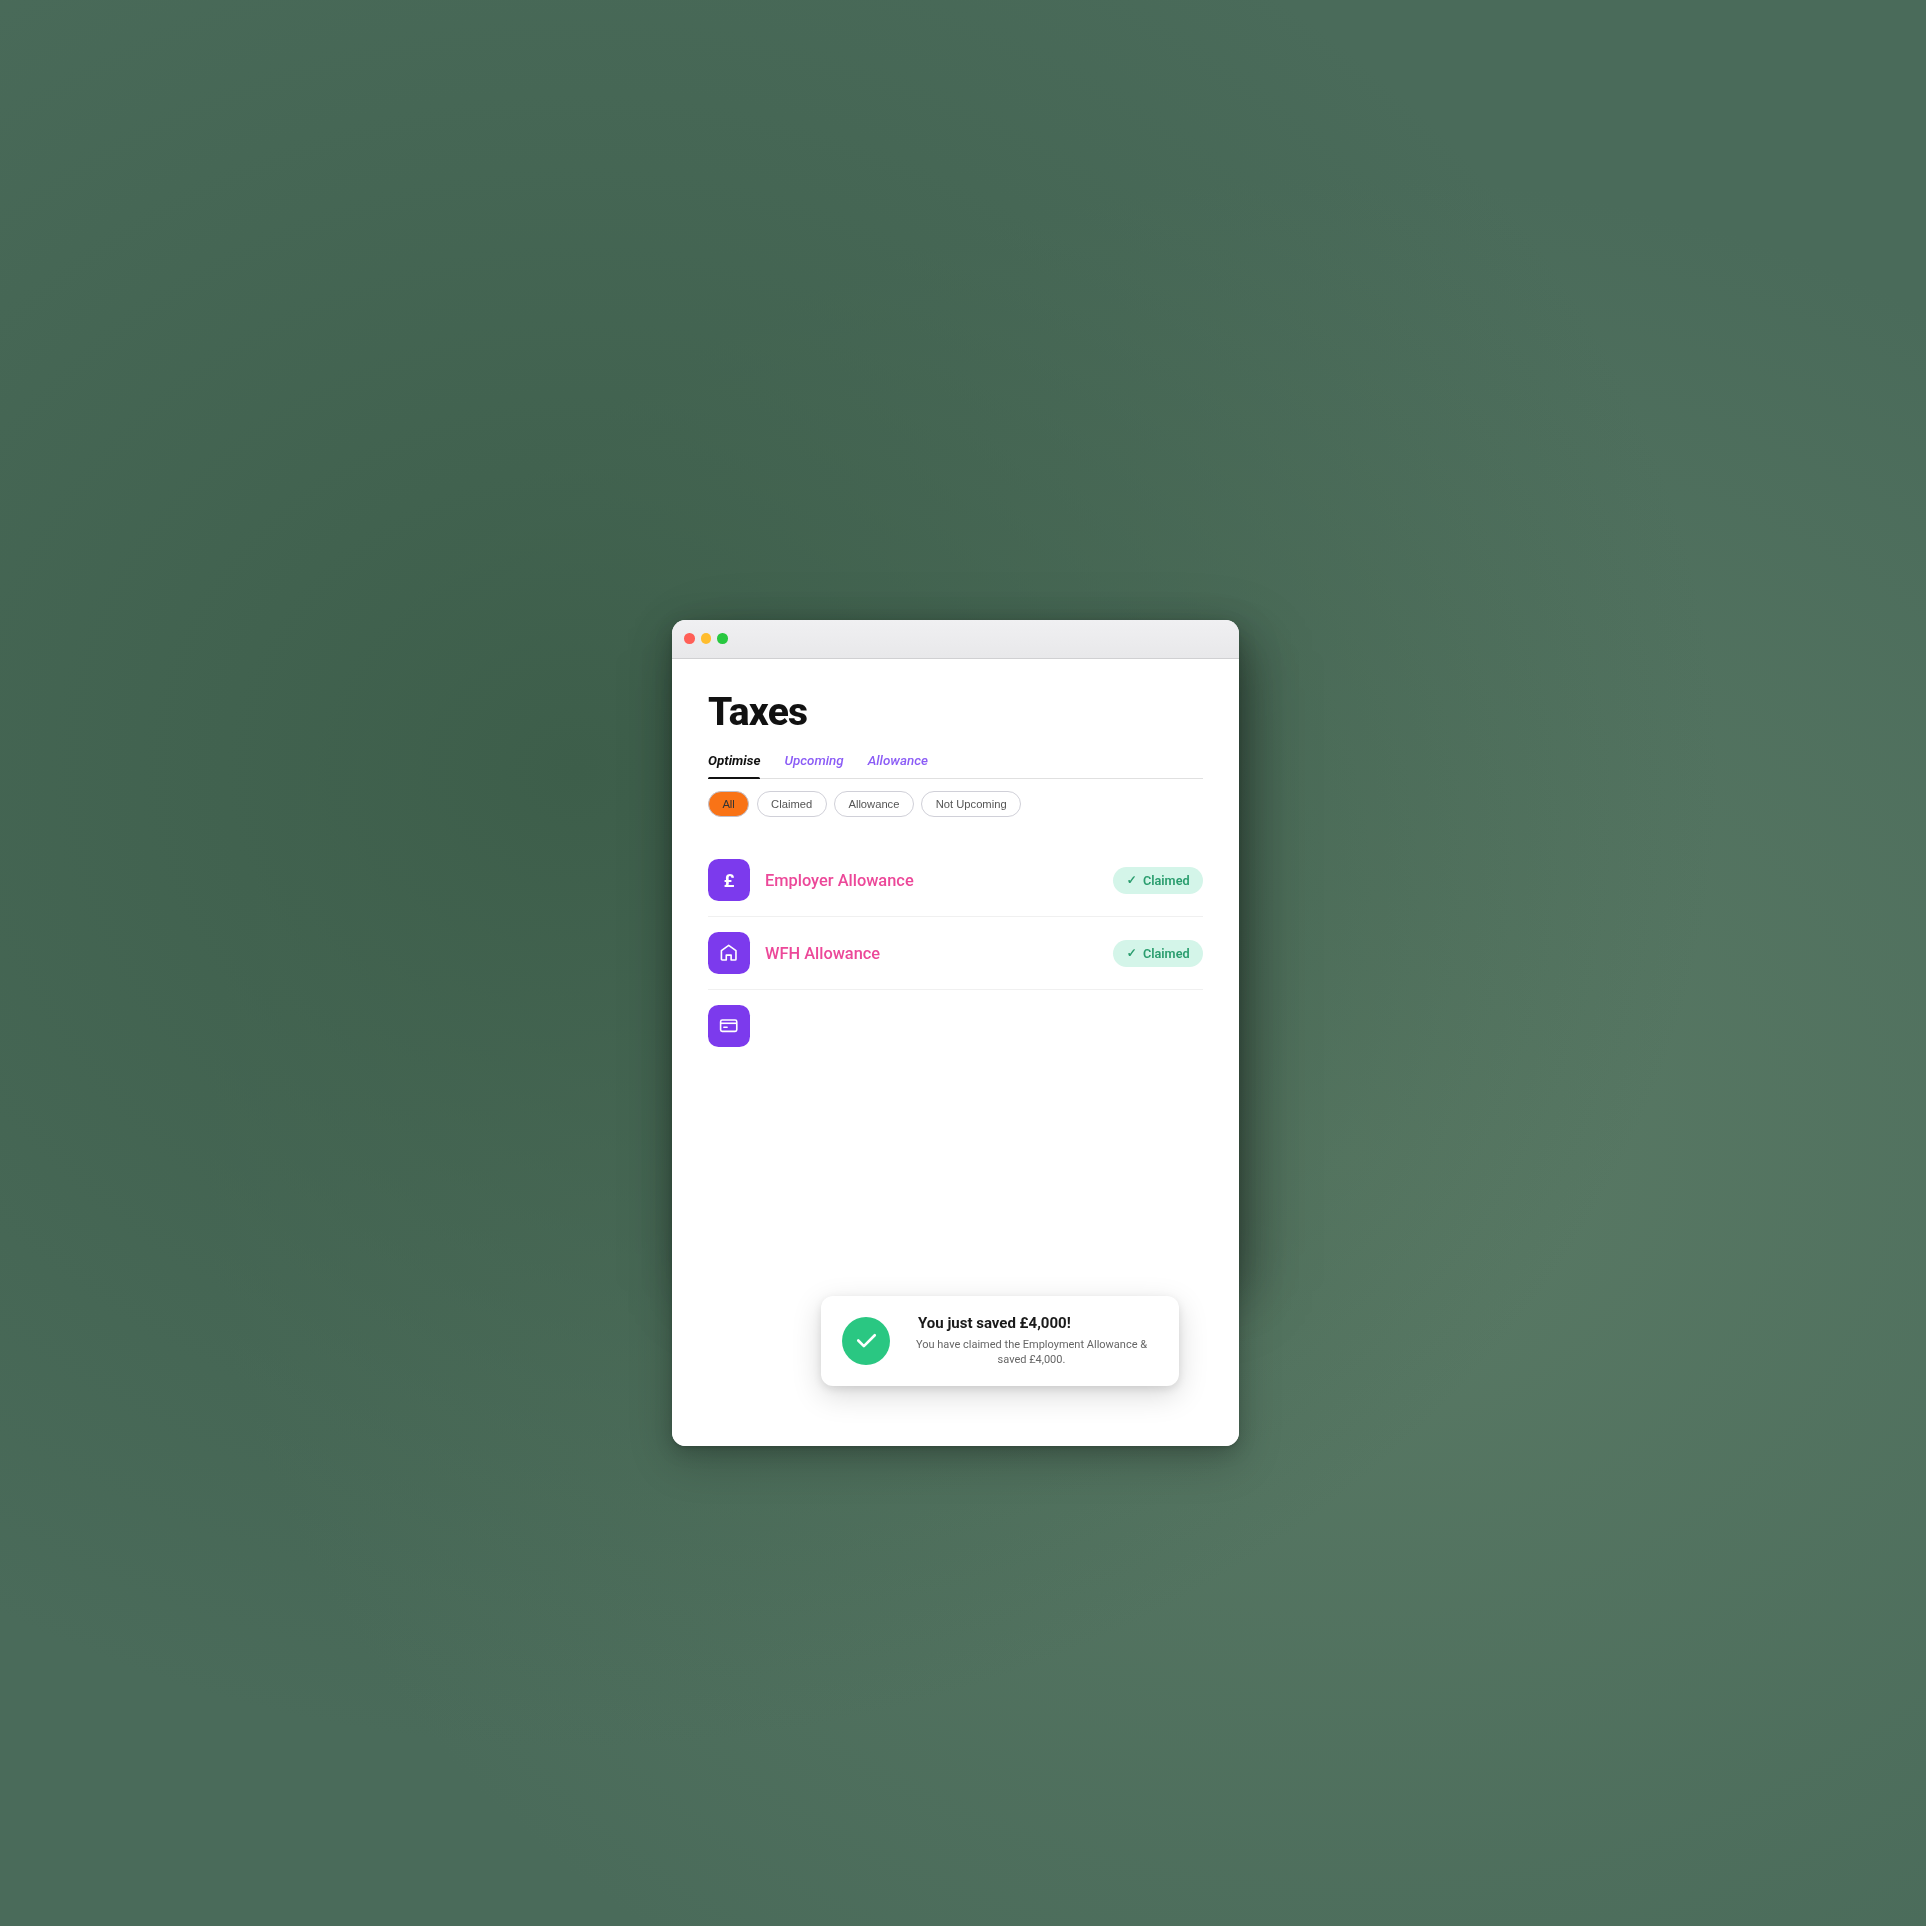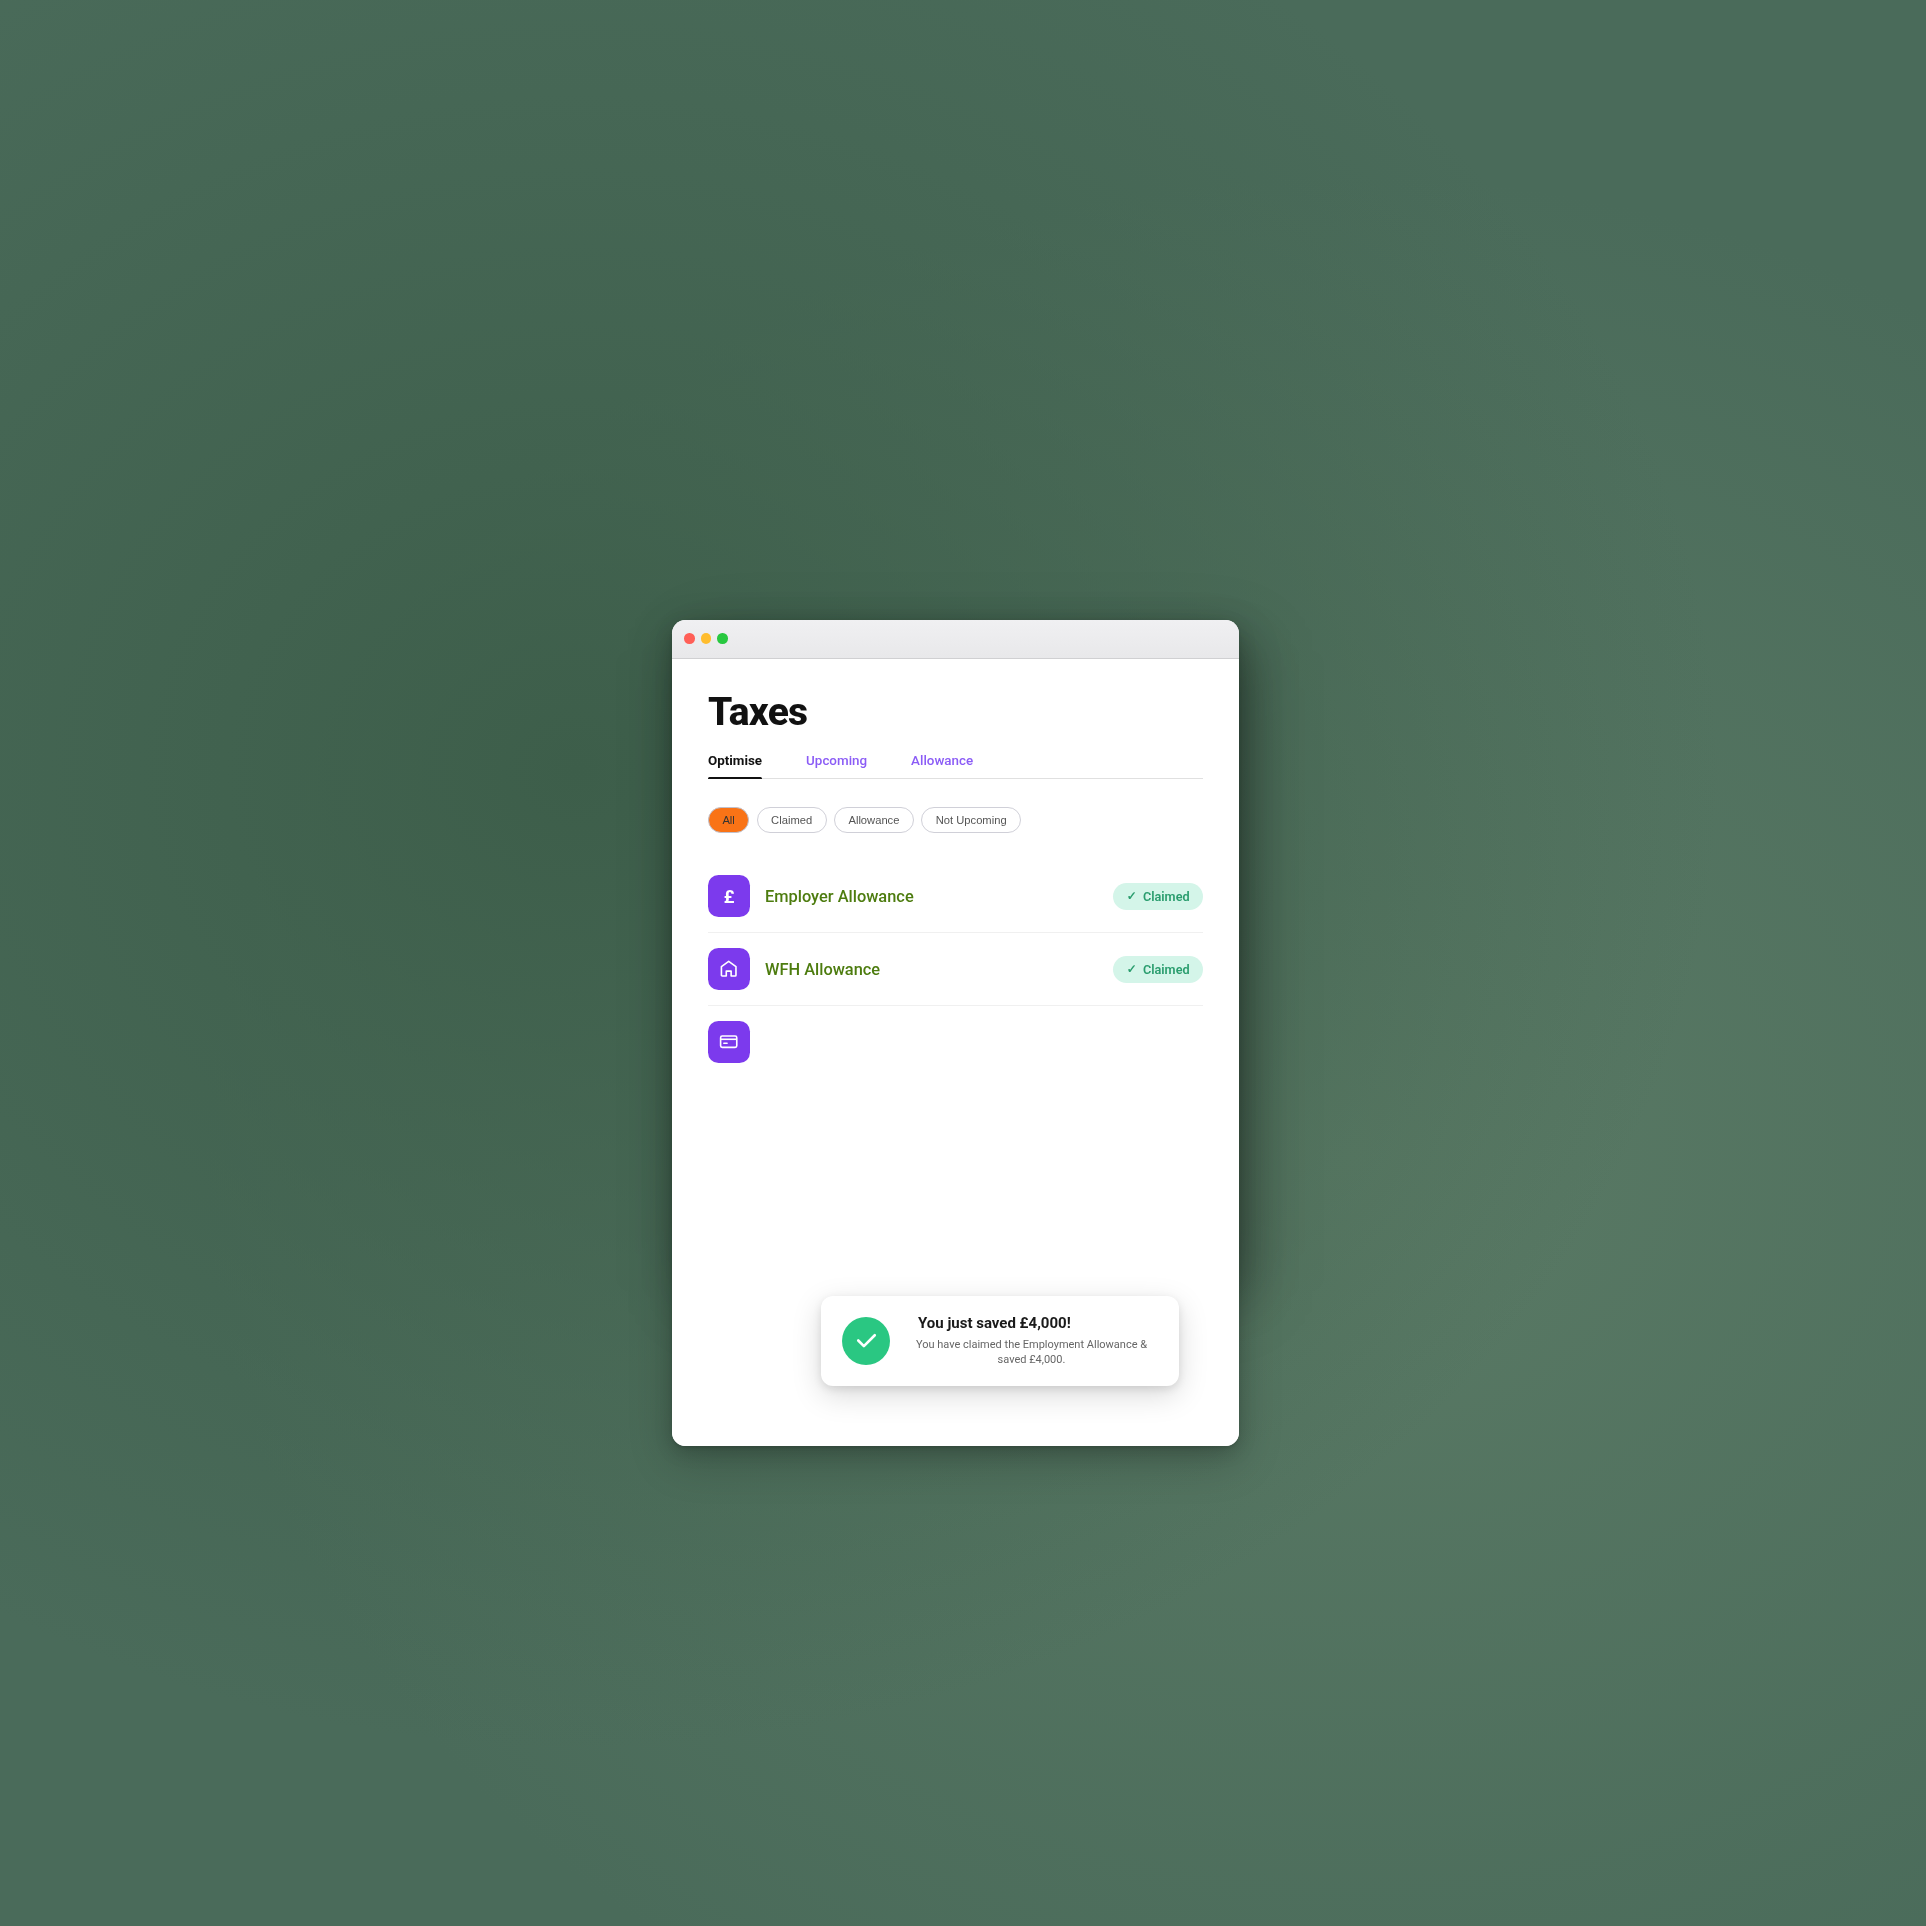--- a/index.html
+++ b/index.html
@@ -112,23 +112,24 @@
       font-size: 39px;
       font-weight: 800;
       color: #111;
       margin-bottom: 18px;
       letter-spacing: -0.7px;
     }
 
     
     .tabs {
       display: flex;
-      gap: 44px;
+      gap: 24px;
       border-bottom: 0.7px solid #e0e0e0;
-      margin-bottom: 28px;
+      margin-bottom: 12px;
+      font-style: italic;
     }
 
     .tab {
       font-size: 13.4px;
       font-weight: 500;
       padding-bottom: 10.5px;
       cursor: pointer;
       color: #8b5cf6;
       position: relative;
     }
@@ -203,21 +204,21 @@
       display: flex;
       align-items: center;
       justify-content: center;
       color: white;
       font-size: 16.4px;
     }
 
     .allowance-name {
       font-size: 16.4px;
       font-weight: 500;
-      color: #4d7c0f;
+      color: #ec4899;
     }
 
     
     .claimed-badge {
       display: flex;
       align-items: center;
       gap: 6px;
       background: #d4f5e9;
       border-radius: 15px;
       padding: 6px 13.4px;

